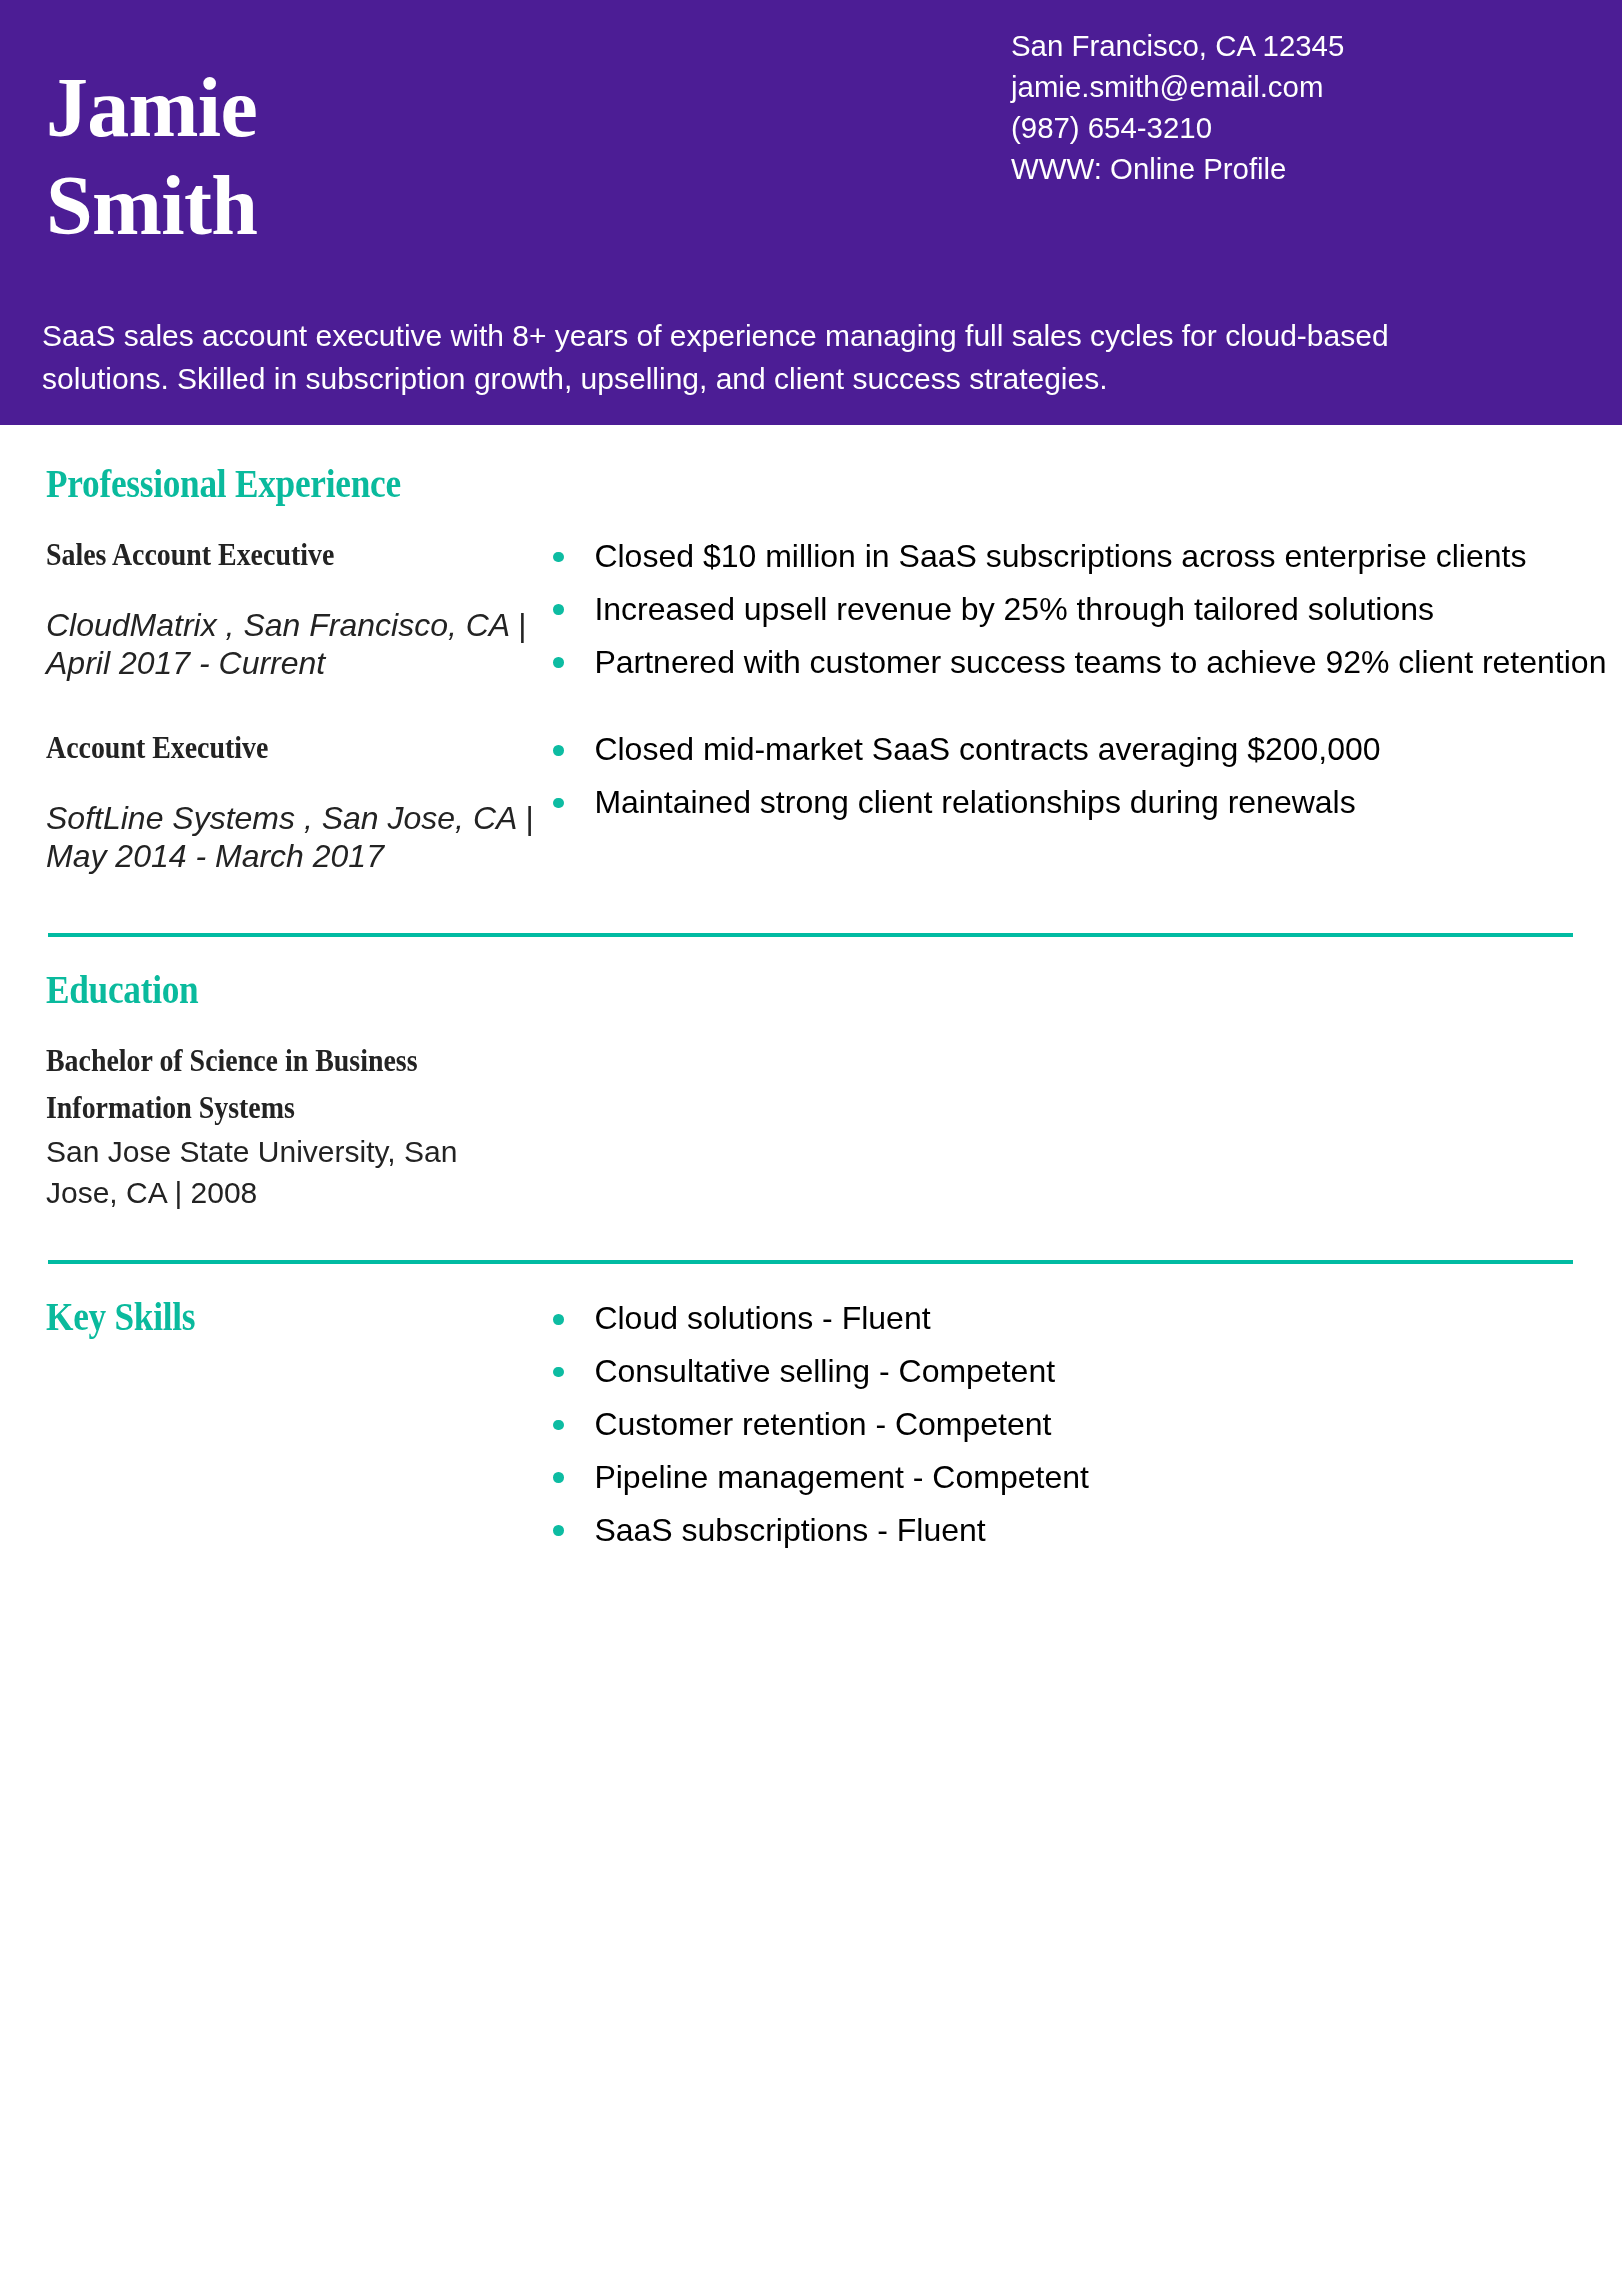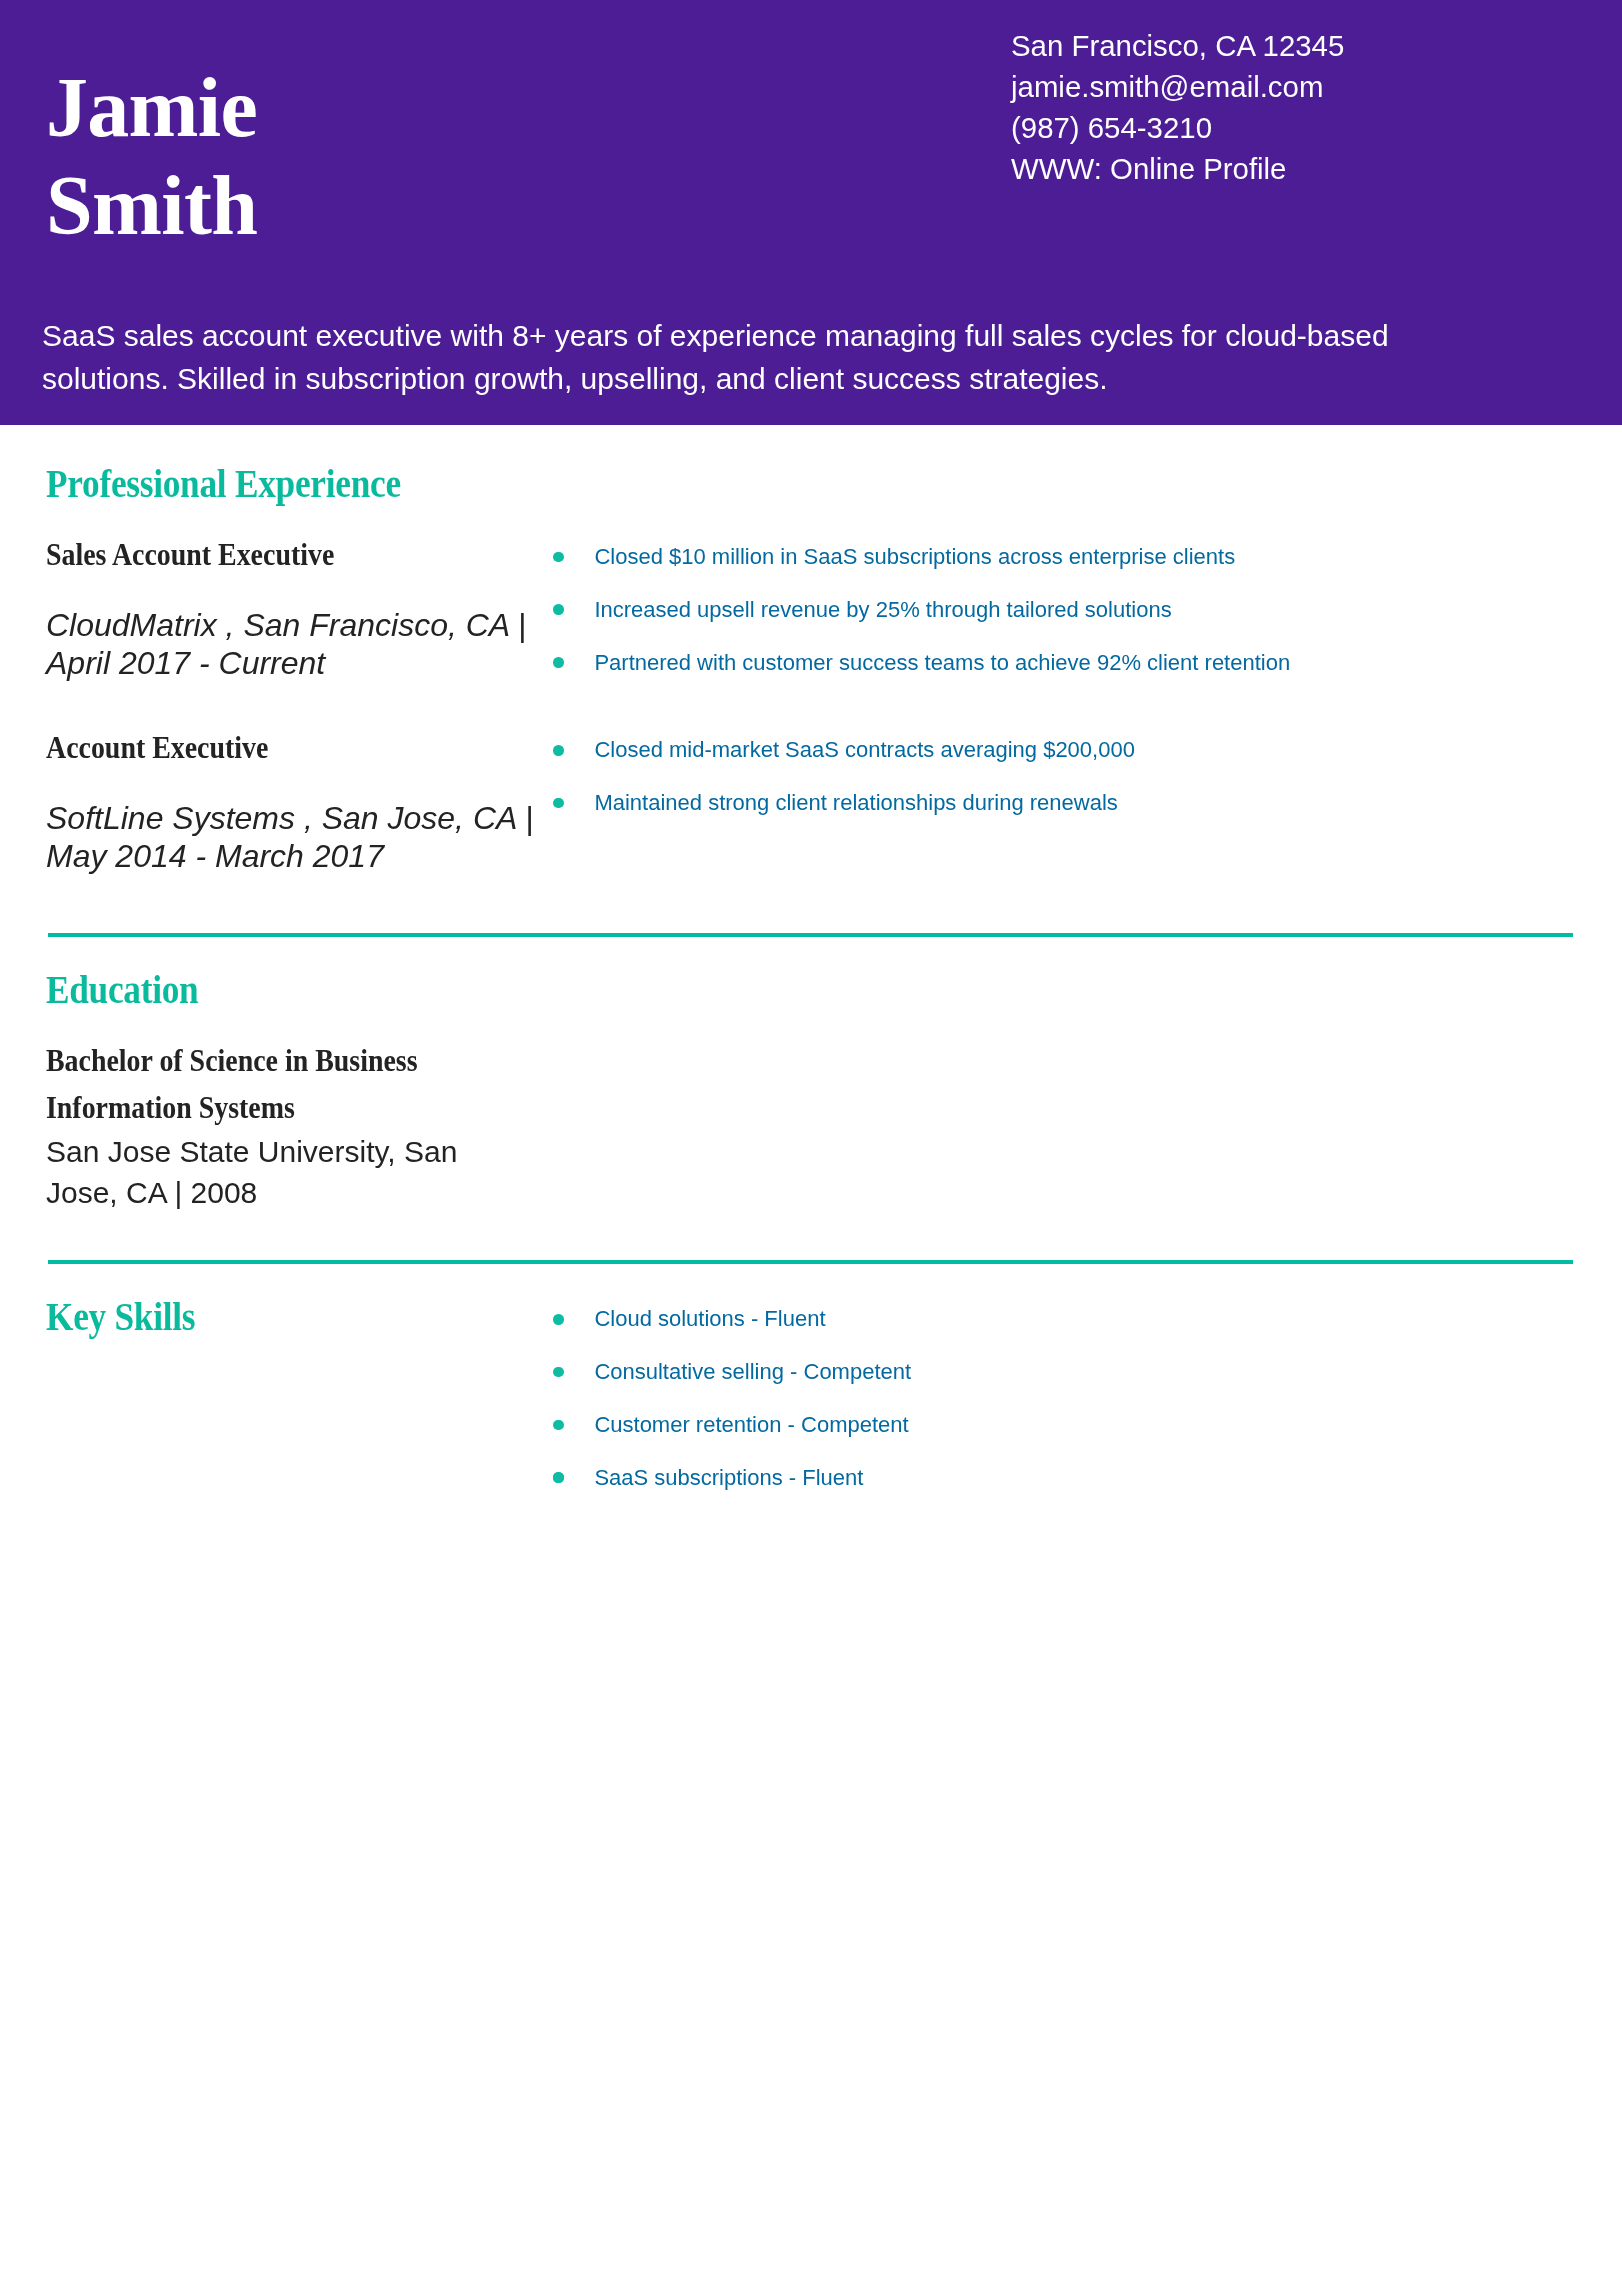--- a/index.html
+++ b/index.html
@@ -154,23 +154,23 @@
   ul.bullets {
     list-style: none;
     margin: 0;
     padding: 0;
   }
   ul.bullets li {
     position: relative;
     padding-left: 41px;
     font-family: "Liberation Sans Narrow", "Liberation Sans", sans-serif;
     font-stretch: condensed;
-    font-size: 22px;
+    font-size: 32px;
     line-height: 41px;
-    color: #0369a1;
+    color: #000000;
     margin-bottom: 11.8px;
   }
   ul.bullets li .dot {
     position: absolute;
     left: 0;
     top: 15.7px;
     width: 10.5px;
     height: 10.5px;
     border-radius: 50%;
     background: #0dbca2;
@@ -257,21 +257,21 @@
     <div class="section" style="padding-top:29px;">
       <div class="entry-row">
         <div class="col-left">
           <div class="section-heading">Key Skills</div>
         </div>
         <div class="col-right" style="padding-top:5.2px;">
           <ul class="bullets skills">
             <li><span class="dot"></span><span>Cloud solutions - Fluent</span></li>
             <li><span class="dot"></span><span>Consultative selling - Competent</span></li>
             <li><span class="dot"></span><span>Customer retention - Competent</span></li>
-            <li><span class="dot"></span></li>
+            <li><span class="dot"></span><span>Pipeline management - Competent</span></li>
             <li><span class="dot"></span><span>SaaS subscriptions - Fluent</span></li>
           </ul>
         </div>
       </div>
     </div>
 
   </div>
 </div>
 
 

